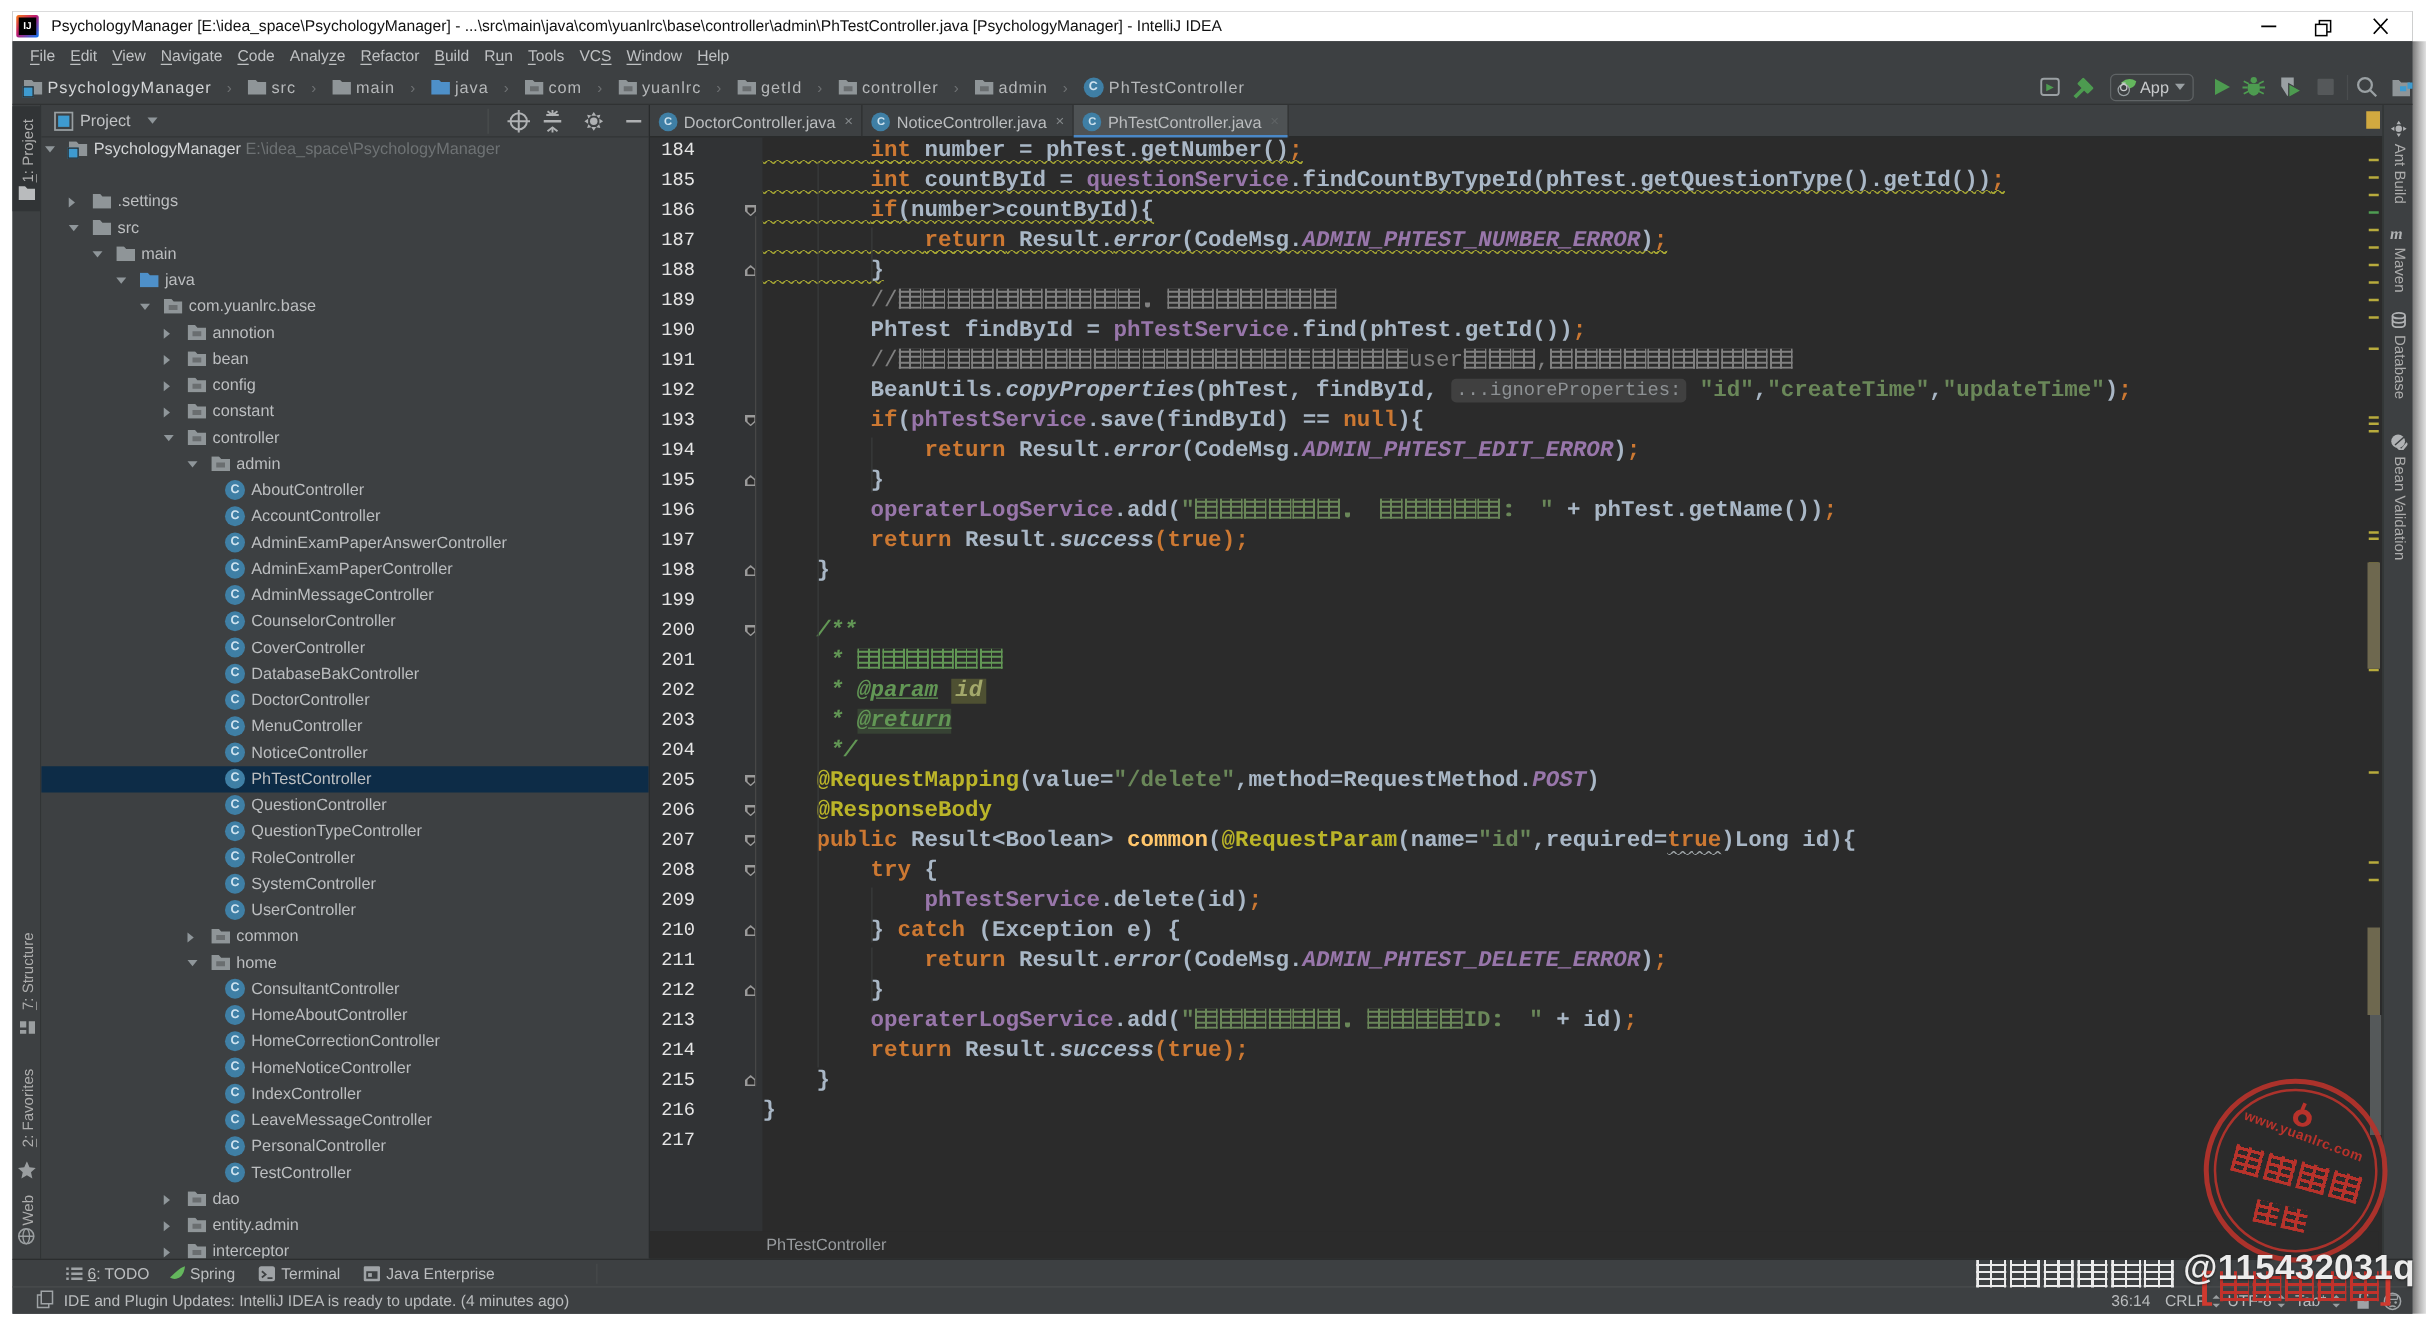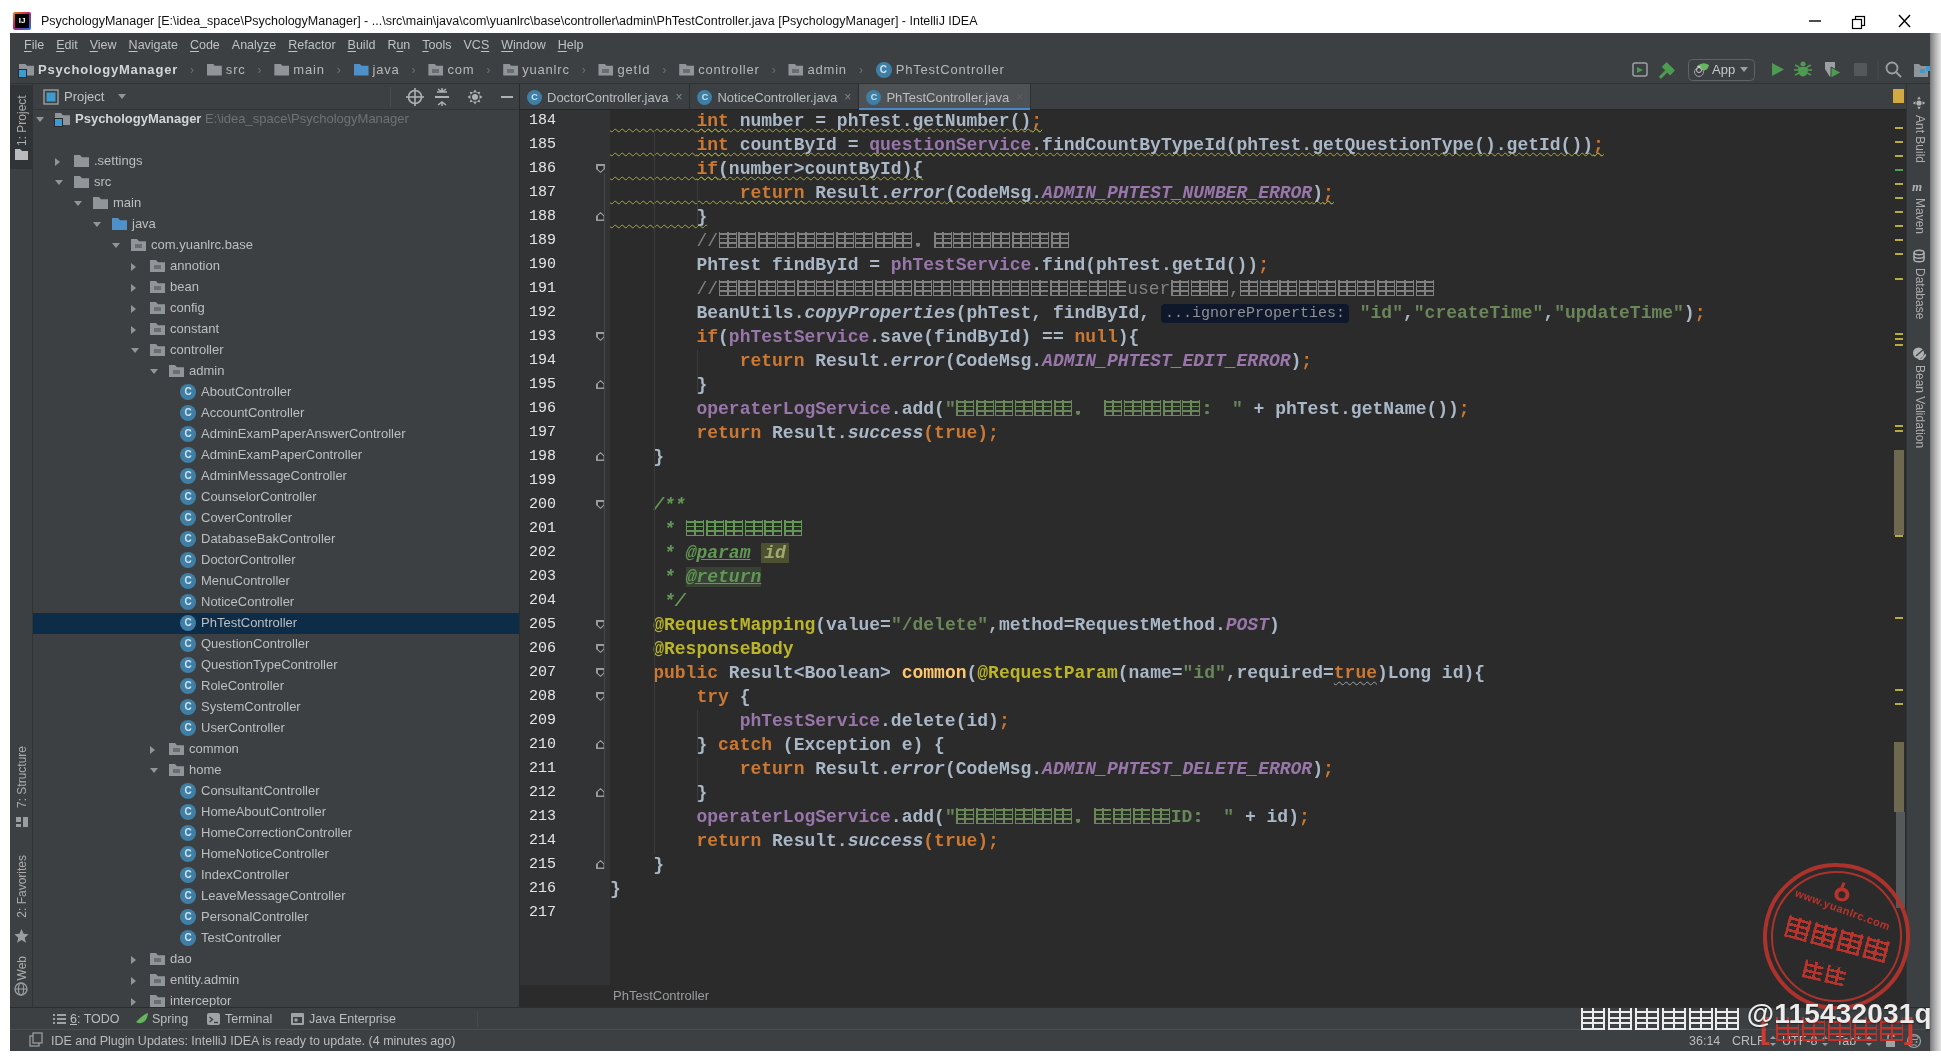--- a/index.html
+++ b/index.html
@@ -19,21 +19,21 @@
   font-size:12.5px;display:flex;align-items:center;padding-left:8px}
 #menu span{padding:0 6px}
 #menu u{text-decoration:underline;text-underline-offset:2px}
 
 #nav{position:absolute;left:0;top:47px;width:1920px;height:28px;background:#3d4042;
   border-bottom:1px solid #303233;color:#b6b8ba;font-size:13px}
 #crumbs{position:absolute;left:9px;top:0;height:27px;display:flex;align-items:center;white-space:nowrap;letter-spacing:.8px}
 #crumbs .sep{color:#6e7173;padding:0 12px;font-size:12px}
 #crumbs .it{display:flex;align-items:center}
 #crumbs .it .txt{margin-left:4px}
-.bold{font-weight:bold;color:#d3d5d7}
+.bold{font-weight:normal;color:#d3d5d7}
 
 .fold{display:inline-block;width:15px;height:12px;position:relative;background:#8f9598;
   clip-path:polygon(0 0,40% 0,53% 18%,100% 18%,100% 100%,0 100%)}
 .fold.blue{background:#4e90c9}
 .fold.pkg{background:#8f9598}
 .fold.pkg:after{content:"";position:absolute;left:4px;top:5px;width:7px;height:4px;background:#6a6e70}
 .proj{display:inline-block;width:15px;height:12px;position:relative}
 .proj:before{content:"";position:absolute;inset:0;background:#8f9598;
   clip-path:polygon(0 0,40% 0,53% 18%,100% 18%,100% 100%,0 100%)}
 .proj:after{content:"";position:absolute;left:-1px;bottom:-2px;width:7px;height:7px;background:#3e9bd0;border:1px solid #2b2b2b}
@@ -68,21 +68,21 @@
 #codebc{position:absolute;left:0;top:901px;width:1383px;height:22px;background:#2b2b2b;color:#999c9f;font-size:13px}
 #code{position:absolute;left:90px;top:26px;width:1282px;height:875px;overflow:hidden;background:#2b2b2b}
 #code pre{font:18px/24px "Liberation Mono",monospace;color:#a9b7c6;font-weight:bold}
 .k{color:#cc7832}.f{color:#9876aa}.s{color:#6a8759}.cm{color:#808080;font-weight:normal}
 .jd{color:#629755;font-style:italic}.jt{font-weight:bold;text-decoration:underline}
 .a{color:#bbb529}.cst{color:#9876aa;font-style:italic}.mi{font-style:italic}.m{color:#ffc66b}
 .o{color:#cc7832}
 .w{text-decoration:underline wavy 1px #a8a832;text-underline-offset:2px;-webkit-text-decoration:underline wavy #a8a832;text-decoration-skip-ink:none}
 .wg{text-decoration:underline wavy 1px #9da3a6;text-underline-offset:3px;text-decoration-skip-ink:none}
 .w .k,.w .f,.w .o{text-decoration:inherit}
-.inlay{display:inline-block;background:#0f172a;color:#8e9295;border-radius:4px;font:15px/19px "Liberation Mono",monospace;padding:0 4px;vertical-align:1px;font-weight:normal}
+.inlay{display:inline-block;background:#404040;color:#8e9295;border-radius:4px;font:15px/19px "Liberation Mono",monospace;padding:0 4px;vertical-align:1px;font-weight:normal}
 .pid{background:#4e5032;color:#a3a86b;padding:0 3px}
 .jrt{background:rgba(98,151,85,.22)}
 
 .cj{display:inline-block;width:17.9px;height:16.5px;margin:0 .8px;vertical-align:-2px;
  background-image:repeating-linear-gradient(0deg,var(--c) 0 1.5px,transparent 1.5px 4.4px),
   repeating-linear-gradient(90deg,var(--c) 0 1.5px,transparent 1.5px 8.4px)}
 .fwc{display:inline-block;width:20.2px;height:16.5px;vertical-align:-2px;position:relative}
 .fwc:after{content:"";position:absolute;left:3px;bottom:1px;width:4px;height:4px;background:var(--c);border-radius:0 0 3px 3px}
 .fwk{display:inline-block;width:20.2px;height:16.5px;vertical-align:-2px;position:relative}
 .fwk:before{content:"";position:absolute;left:4px;bottom:9px;width:3.5px;height:3.5px;background:var(--c);border-radius:50%}

